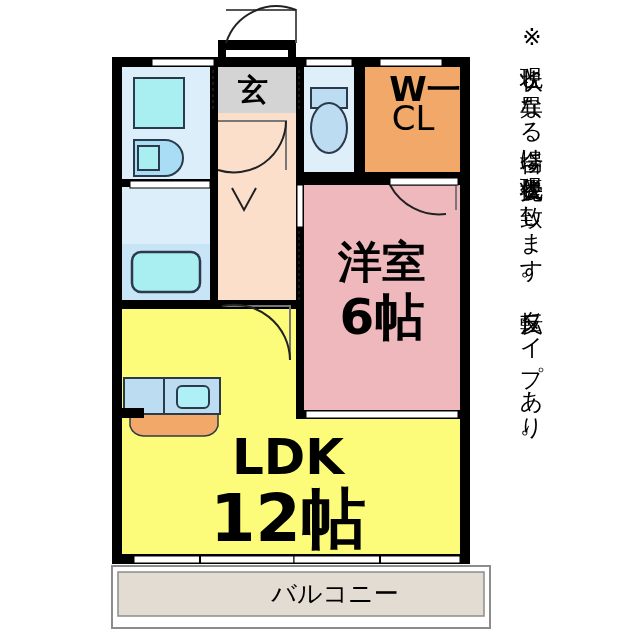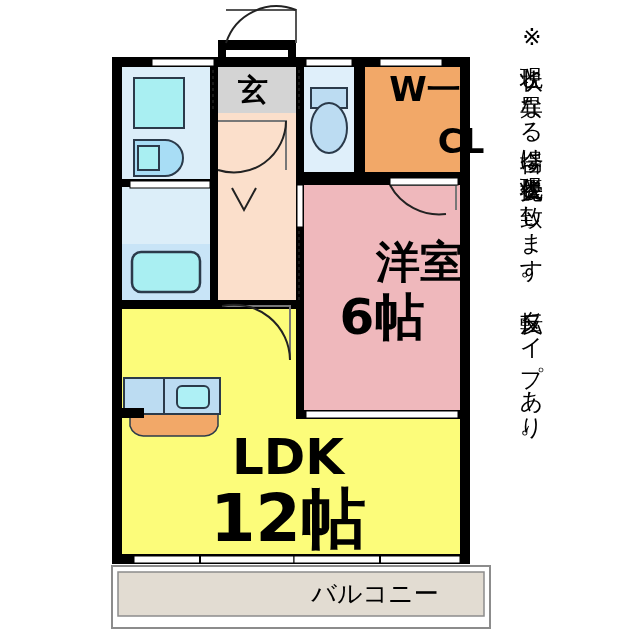--- a/index.html
+++ b/index.html
@@ -161,42 +161,42 @@
 
   <g stroke="#222222" stroke-width="1.5">
     <line x1="213" y1="70" x2="213" y2="112" stroke-dasharray="3,3"></line>
     <line x1="299" y1="70" x2="299" y2="112" stroke-dasharray="3,3"></line>
     <line x1="299" y1="225" x2="299" y2="300" stroke-dasharray="3,3"></line>
     <rect x="297" y="185" width="6" height="42" fill="#ffffff" stroke="#000000" stroke-width="1"></rect>
   </g>
 
 </svg>
 
-<div class="room-label" style="left:300px; top:240px; width:164px; font-size:44px; line-height:1.0;text-align:right;">
+<div class="room-label" style="left:300px; top:240px; width:164px; font-size:44px; line-height:1.0;">
   <span>洋室</span>
 </div>
 <div class="room-label" style="left:300px; top:292px; width:164px; font-size:50px; line-height:1.0;">
   <span>6帖</span>
 </div>
 
 <div class="room-label" style="left:377px; top:72px; width:96px; font-size:34px; line-height:1.0; font-weight:700;">
   <span>W一</span>
 </div>
-<div class="room-label" style="left:365px; top:124px; width:96px; font-size:34px; line-height:1.0; font-weight:700;margin-left:48px;">
+<div class="room-label" style="left:365px; top:101px; width:96px; font-size:34px; line-height:1.0; font-weight:400;">
   <span>CL</span>
 </div>
 
 <div class="room-label" style="left:218px; top:75px; width:70px; font-size:30px; line-height:1.0;">
   <span>玄</span>
 </div>
 
 <div class="room-label" style="left:205px; top:432px; width:166px; font-size:50px; line-height:1.0;">
   <span>LDK</span>
 </div>
 <div class="room-label" style="left:205px; top:486px; width:166px; font-size:65px; line-height:1.0;">
   <span>12帖</span>
 </div>
 
-<div class="room-label" style="left:118px; top:581px; width:434px; font-size:25px; line-height:1.0; font-weight:400;padding-left:40px;">
+<div class="room-label" style="left:118px; top:581px; width:434px; font-size:25px; line-height:1.0; font-weight:400;">
   <span>バルコニー</span>
 </div>
 
 <div class="notice">※現状と異なる場合は現状優先と致します。反転タイプあり。</div>
 
 </body></html>

